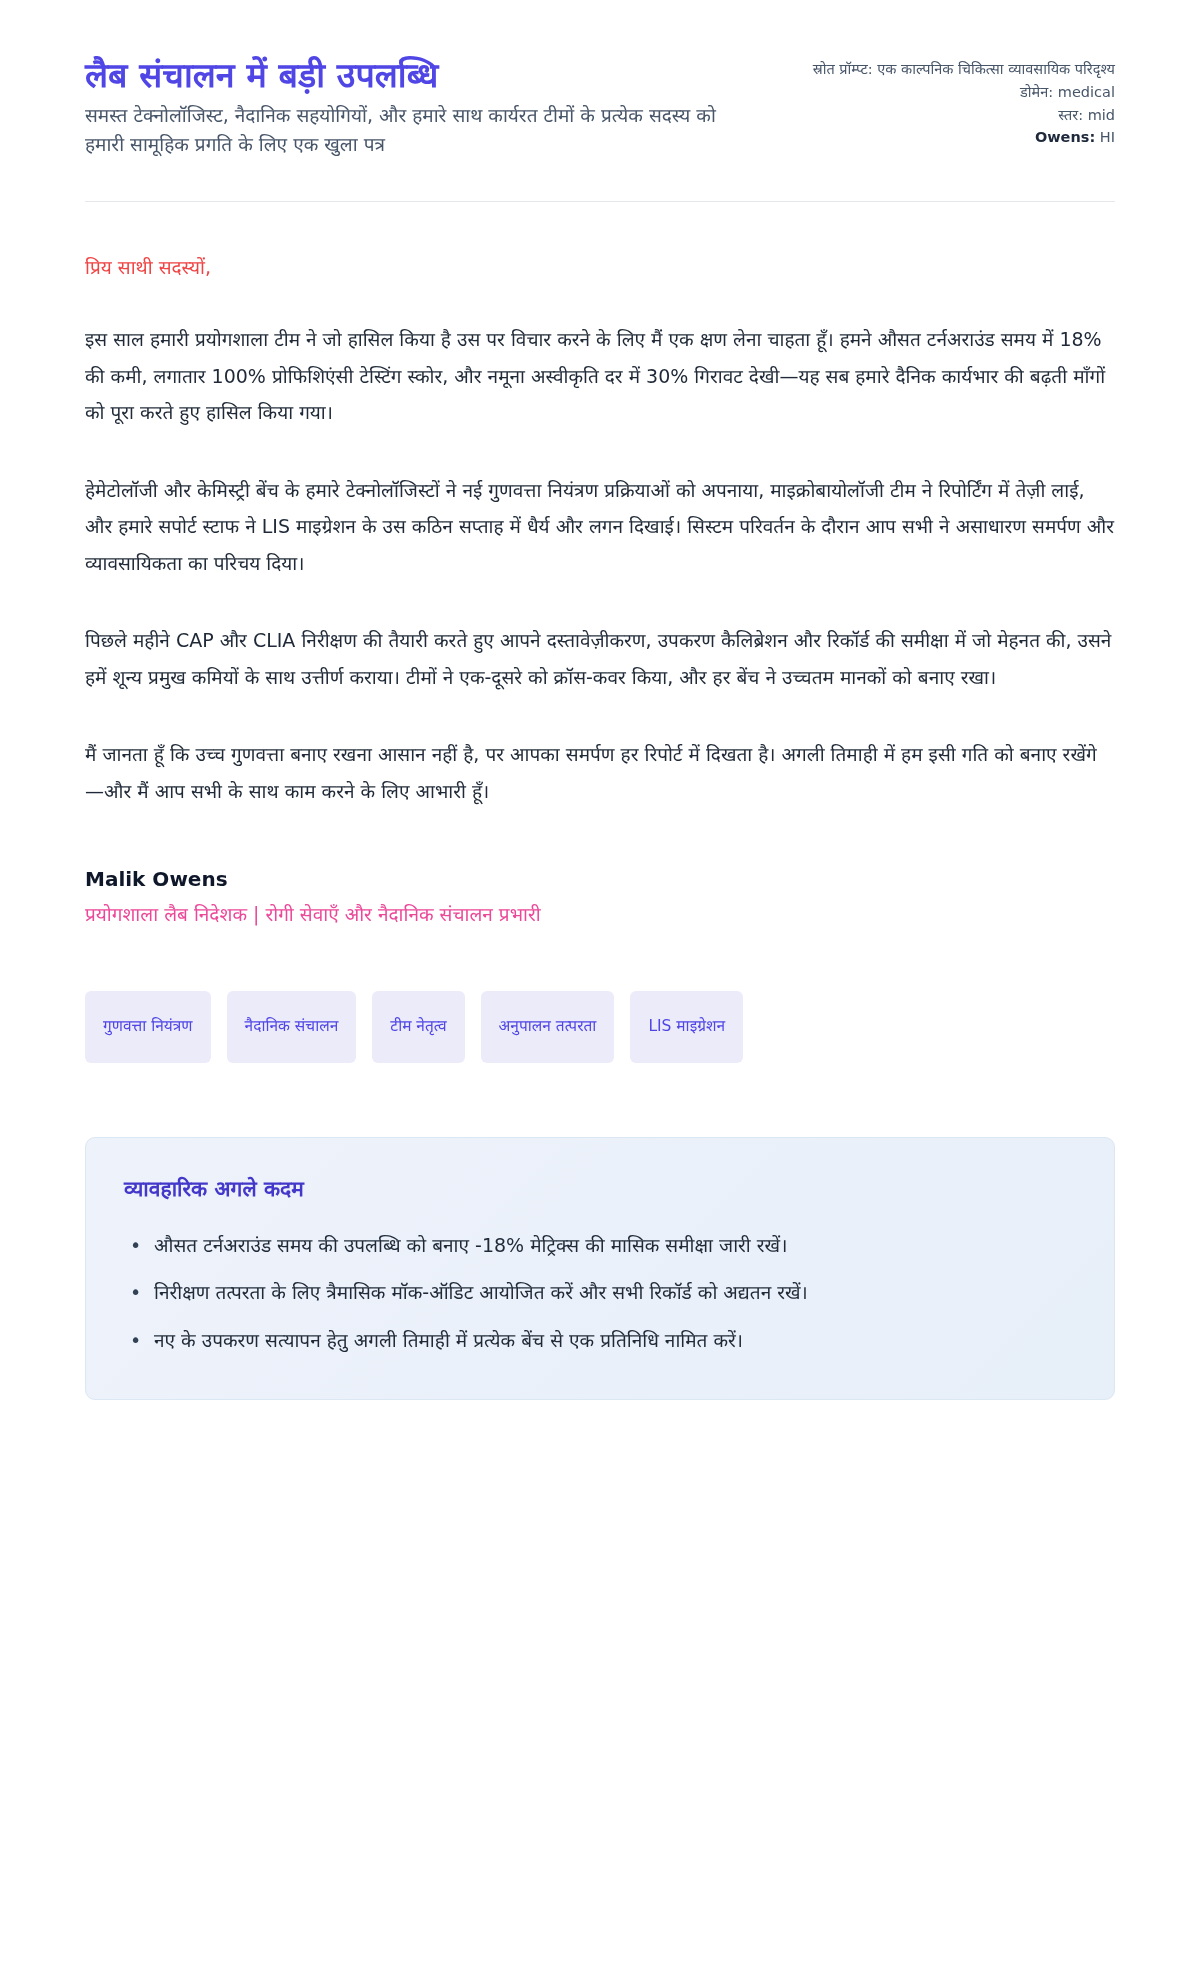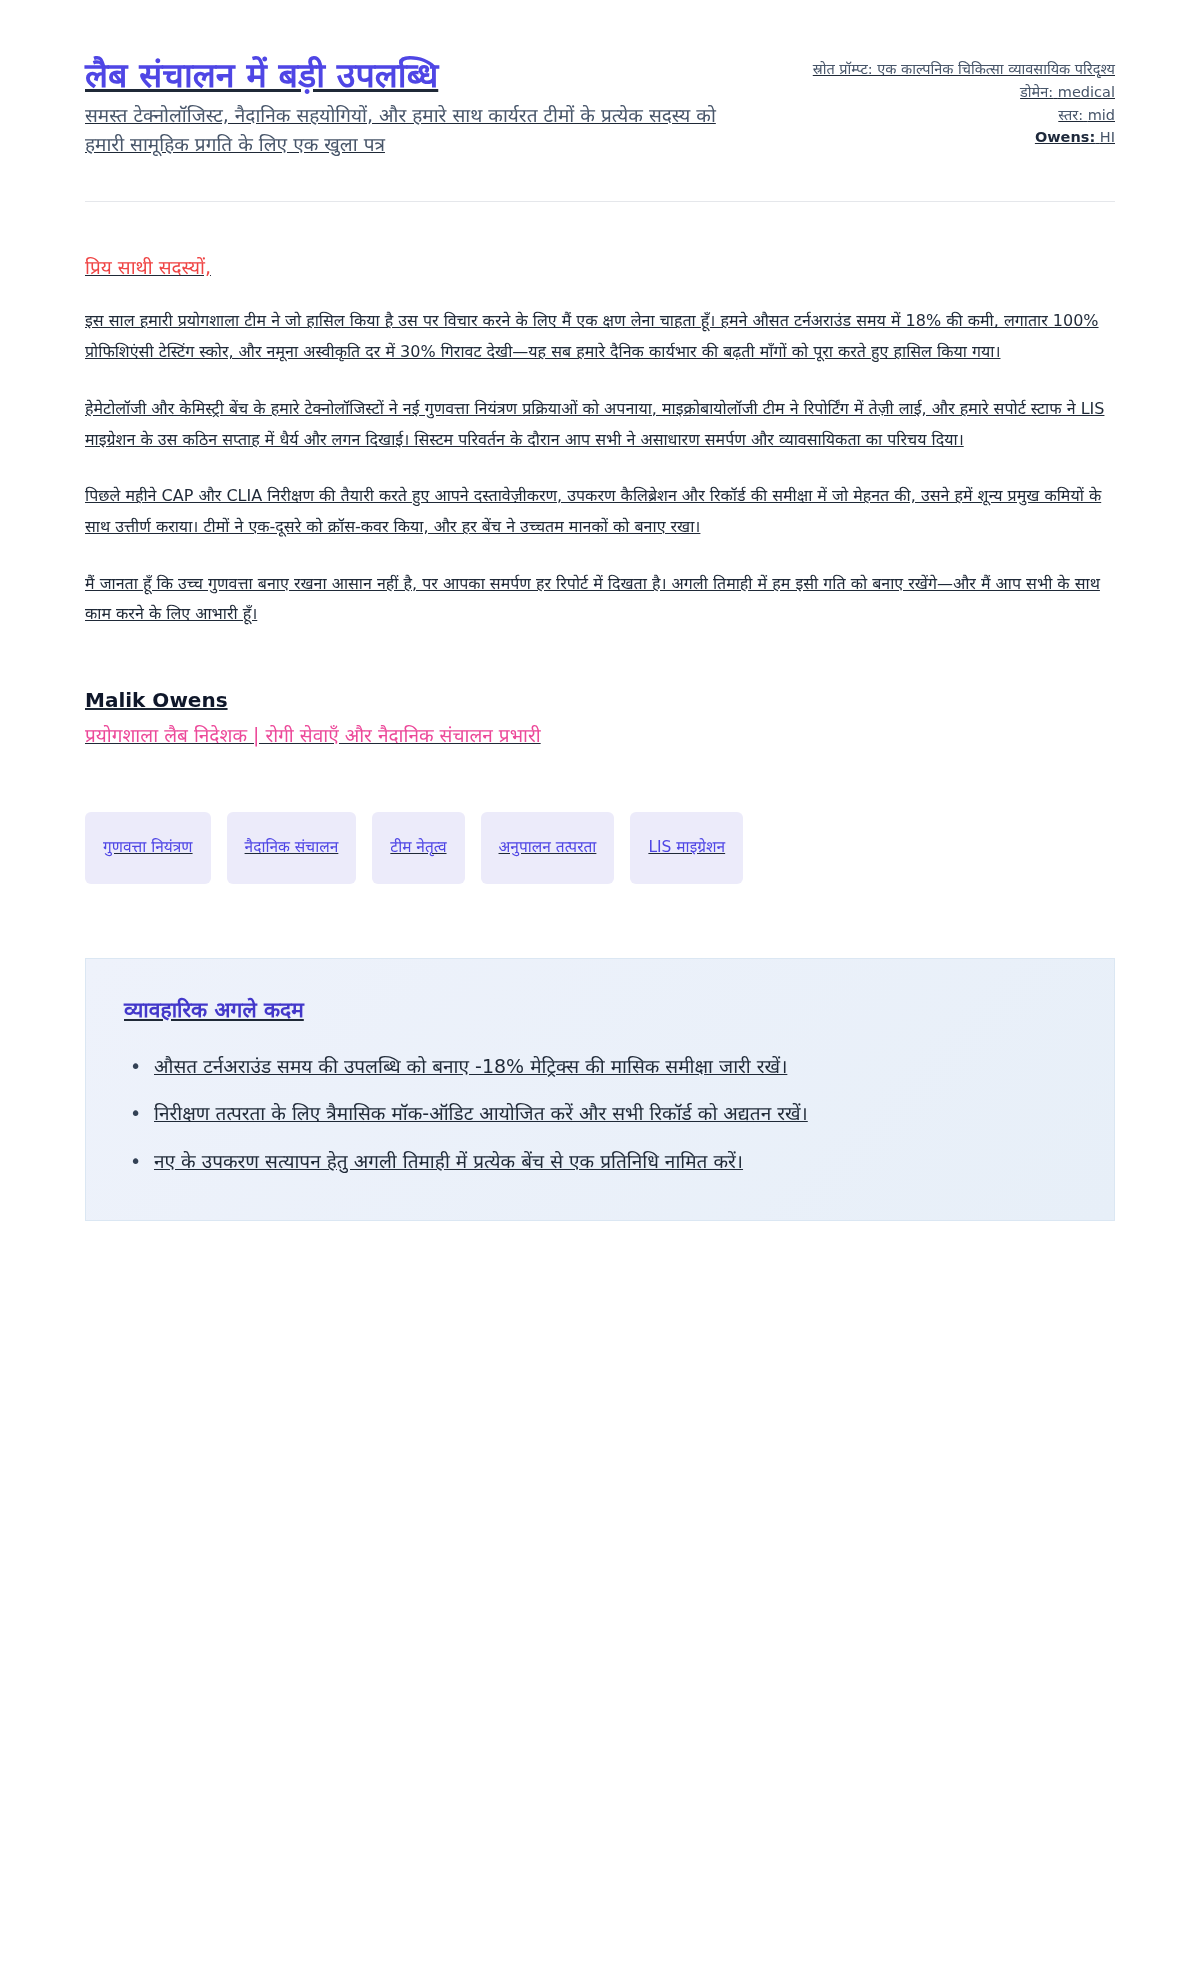--- a/index.html
+++ b/index.html
@@ -7,21 +7,20 @@
   body {
     font-family: "DejaVu Sans", "Liberation Sans", sans-serif;
     color: #1f2937;
     width: 1200px;
   }
   .page {
     width: 1030px;
     margin: 0 auto;
     padding-top: 54px;
     padding-bottom: 70px;
-    text-decoration: underline;
   }
   
   .header { display: flex; justify-content: space-between; align-items: flex-start; }
   .header-left { max-width: 645px; }
   .doc-title {
     font-size: 34px;
     font-weight: 700;
     line-height: 1.25;
     color: #4f46e5;
   }
@@ -46,22 +45,22 @@
     border-top: 1px solid #e5e7eb;
     margin-top: 42px;
   }
   
   .greeting {
     margin-top: 52px;
     font-size: 19px;
     color: #ef4444;
   }
   .body-copy p {
-    margin-top: 26px;
-    font-size: 16px;
+    margin-top: 41px;
+    font-size: 19px;
     line-height: 1.92;
     color: #1f2937;
   }
   
   .signature { margin-top: 58px; }
   .signature-name { font-size: 20px; font-weight: 700; color: #0f172a; }
   .signature-role { margin-top: 10px; font-size: 19px; color: #ec4899; }
   
   .tags {
     margin-top: 64px;
@@ -78,21 +77,21 @@
     padding: 28px 18px;
     border-radius: 6px;
     white-space: nowrap;
     cursor: default;
   }
   
   .takeaways {
     margin-top: 74px;
     background: linear-gradient(135deg, #eef2fb 0%, #e7eff8 100%);
     border: 1px solid #dbe7f3;
-    border-radius: 0;
+    border-radius: 10px;
     padding: 36px 38px 40px 38px;
   }
   .takeaways-title {
     font-size: 21px;
     font-weight: 700;
     color: #4338ca;
   }
   .takeaways-list { list-style: none; margin-top: 26px; }
   .takeaways-list li {
     position: relative;

